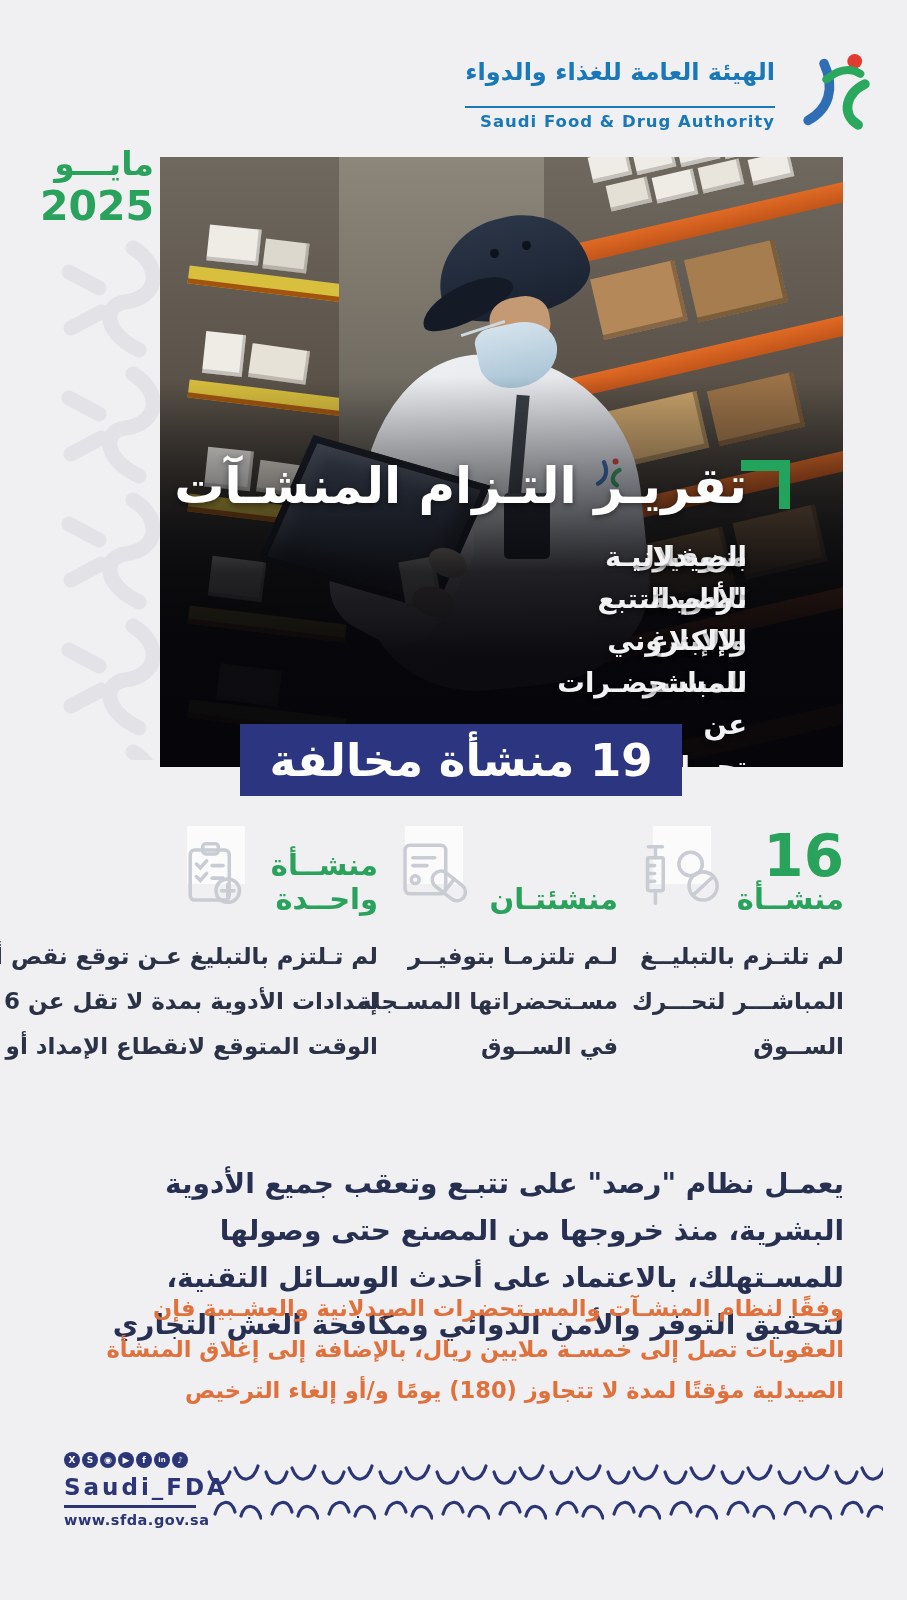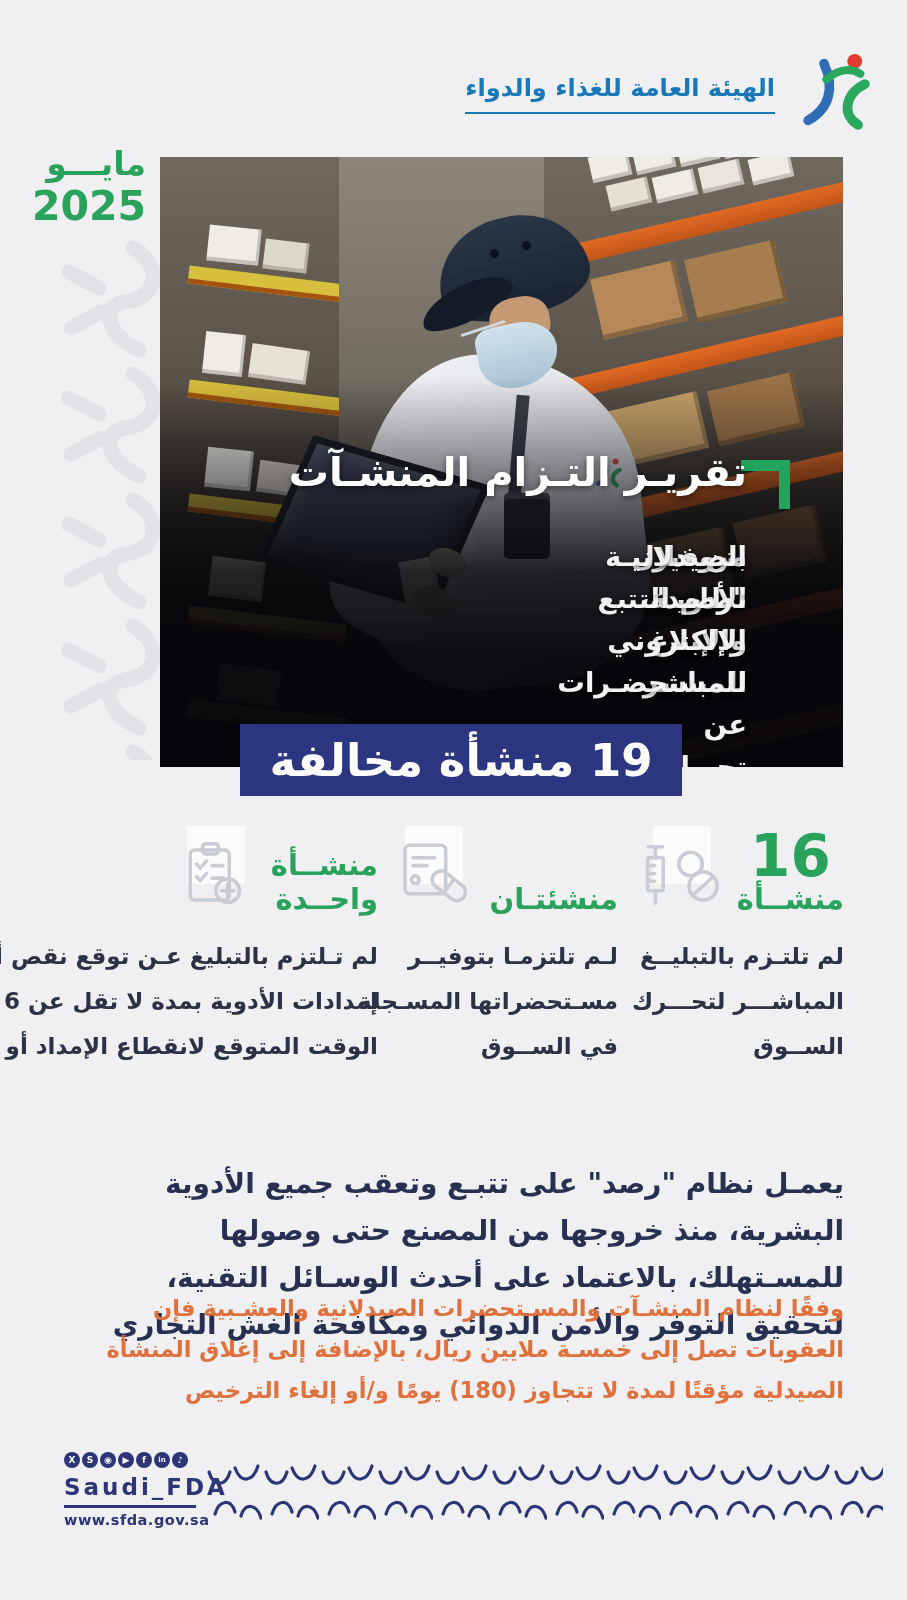--- a/index.html
+++ b/index.html
@@ -3,25 +3,25 @@
 <meta charset="utf-8">
 <style>
   html,body{margin:0;padding:0;background:#e7e7ea;}
   .page{position:relative;width:907px;height:1600px;background:#f0eff2;overflow:hidden;
         font-family:"DejaVu Sans","Liberation Sans",sans-serif;}
 
   
   .hdr{position:absolute;top:50px;right:34px;display:flex;align-items:center;gap:16px;direction:ltr;}
   .hdr-text{text-align:right;}
   .hdr-ar{font-size:24px;font-weight:bold;color:#1878b8;direction:rtl;
-          border-bottom:2px solid #1878b8;padding-bottom:10px;letter-spacing:0;}
+          border-bottom:2px solid #1878b8;padding-bottom:20px;letter-spacing:0;}
   .hdr-en{font-size:16.5px;font-weight:bold;color:#1878b8;letter-spacing:1px;margin-top:4px;white-space:nowrap;}
 
   
-  .date{position:absolute;top:146px;left:48px;width:98px;text-align:right;direction:rtl;color:#29a25c;}
+  .date{position:absolute;top:146px;left:56px;width:98px;text-align:right;direction:rtl;color:#29a25c;}
   .date .m{font-size:33px;font-weight:bold;line-height:1.1;}
   .date .y{font-size:41px;font-weight:bold;line-height:1.2;}
 
   
   .wm{position:absolute;left:55px;top:238px;width:122px;height:522px;z-index:0;}
 
   
   .photo{position:absolute;left:160px;top:157px;width:683px;height:610px;overflow:hidden;z-index:1;
          background:linear-gradient(180deg,#6f685e 0%,#5a5248 38%,#2e2a24 60%,#12100d 78%,#0a0908 100%);}
   .photo *{position:absolute;}
@@ -50,36 +50,36 @@
   .tablet{left:122px;top:298px;width:170px;height:122px;background:#394252;border:7px solid #171b22;
           transform:rotate(16deg) skewX(-8deg);
           box-shadow:inset 8px 8px 18px rgba(255,255,255,.15), inset -10px -12px 22px rgba(0,0,0,.5);}
   .glove1{left:242px;top:402px;width:36px;height:46px;background:#f2efe8;transform:rotate(-10deg);
           box-shadow:inset -4px -4px 0 rgba(0,0,0,.12);}
   .glove2{left:252px;top:430px;width:44px;height:30px;background:#c9b9a6;border-radius:50%;transform:rotate(18deg);}
   .glove3{left:268px;top:392px;width:40px;height:28px;background:#cdbfae;border-radius:50%;transform:rotate(24deg);}
   .shade{left:0;top:0;width:100%;height:100%;
          background:linear-gradient(180deg,rgba(10,10,14,0) 36%,rgba(10,10,14,.45) 52%,rgba(8,8,12,.88) 68%,rgba(6,6,10,.97) 82%);}
   .corner{right:53px;top:303px;width:38px;height:38px;border-top:11px solid #23a45c;border-right:11px solid #23a45c;}
-  .h-title{right:96px;top:292px;direction:rtl;white-space:nowrap;color:#ffffff;
-           font-size:40px;font-weight:bold;text-shadow:0 2px 6px rgba(0,0,0,.5);}
+  .h-title{right:96px;top:300px;direction:rtl;white-space:nowrap;color:#ffffff;
+           font-size:50px;font-weight:bold;text-shadow:0 2px 6px rgba(0,0,0,.5);}
   .h-sub{right:96px;top:378px;direction:rtl;text-align:right;color:#f2f2f4;
          font-size:27.5px;font-weight:600;line-height:42px;text-shadow:0 2px 5px rgba(0,0,0,.5);}
 
   
   .badge19{position:absolute;left:240px;top:724px;width:442px;height:72px;background:#2b3580;z-index:2;
            display:flex;align-items:center;justify-content:center;direction:rtl;
            color:#fff;font-size:45px;font-weight:bold;}
 
   
   .stats{position:absolute;left:64px;top:826px;width:780px;display:grid;direction:rtl;
          grid-template-columns:216px 230px 314px;column-gap:10px;}
   .stat{direction:rtl;}
   .stat-head{display:flex;align-items:flex-end;gap:12px;min-height:92px;}
-  .stat-count{font-size:58px;font-weight:bold;color:#29a25c;line-height:.9;text-align:center;}
+  .stat-count{font-size:58px;font-weight:bold;color:#29a25c;line-height:.9;text-align:right;}
   .stat-label{font-size:29px;font-weight:bold;color:#29a25c;line-height:1.15;text-align:right;padding-bottom:2px;}
   .stat-icon{width:86px;height:86px;position:relative;flex:0 0 auto;}
   .stat-icon::before{content:"";position:absolute;left:14px;top:-6px;width:58px;height:58px;background:#fbfbfc;}
   .stat-icon svg{position:relative;}
   .stat-body{margin-top:16px;font-size:23px;font-weight:600;color:#2b3246;
              line-height:45px;text-align:right;white-space:nowrap;}
 
   
   .fines{position:absolute;left:64px;top:1090px;width:780px;height:62px;background:#fcfcfe;z-index:1;
          display:flex;align-items:center;justify-content:center;direction:rtl;
@@ -102,20 +102,21 @@
   .waves{position:absolute;left:205px;top:1458px;width:678px;height:72px;}
 </style>
 </head>
 <body>
 
 <div class="page">
 
   <div class="hdr">
     <div class="hdr-text">
       <div class="hdr-ar">الهيئة العامة للغذاء والدواء</div>
+      <div class="hdr-en">Saudi Food &amp; Drug Authority</div>
     </div>
     <span>
       <svg width="82" height="84" viewBox="0 0 70 74">
         <circle cx="55" cy="10" r="6.5" fill="#e23b30"></circle>
         <path d="M14 62 C32 52 38 34 28 12" stroke="#2f6eb5" stroke-width="8.5" fill="none" stroke-linecap="round"></path>
         <path d="M58 66 C42 56 48 38 64 30" stroke="#2aa85e" stroke-width="8.5" fill="none" stroke-linecap="round"></path>
         <path d="M30 26 C42 16 52 16 60 21" stroke="#2aa85e" stroke-width="7" fill="none" stroke-linecap="round"></path>
       </svg>
     </span>
   </div>

